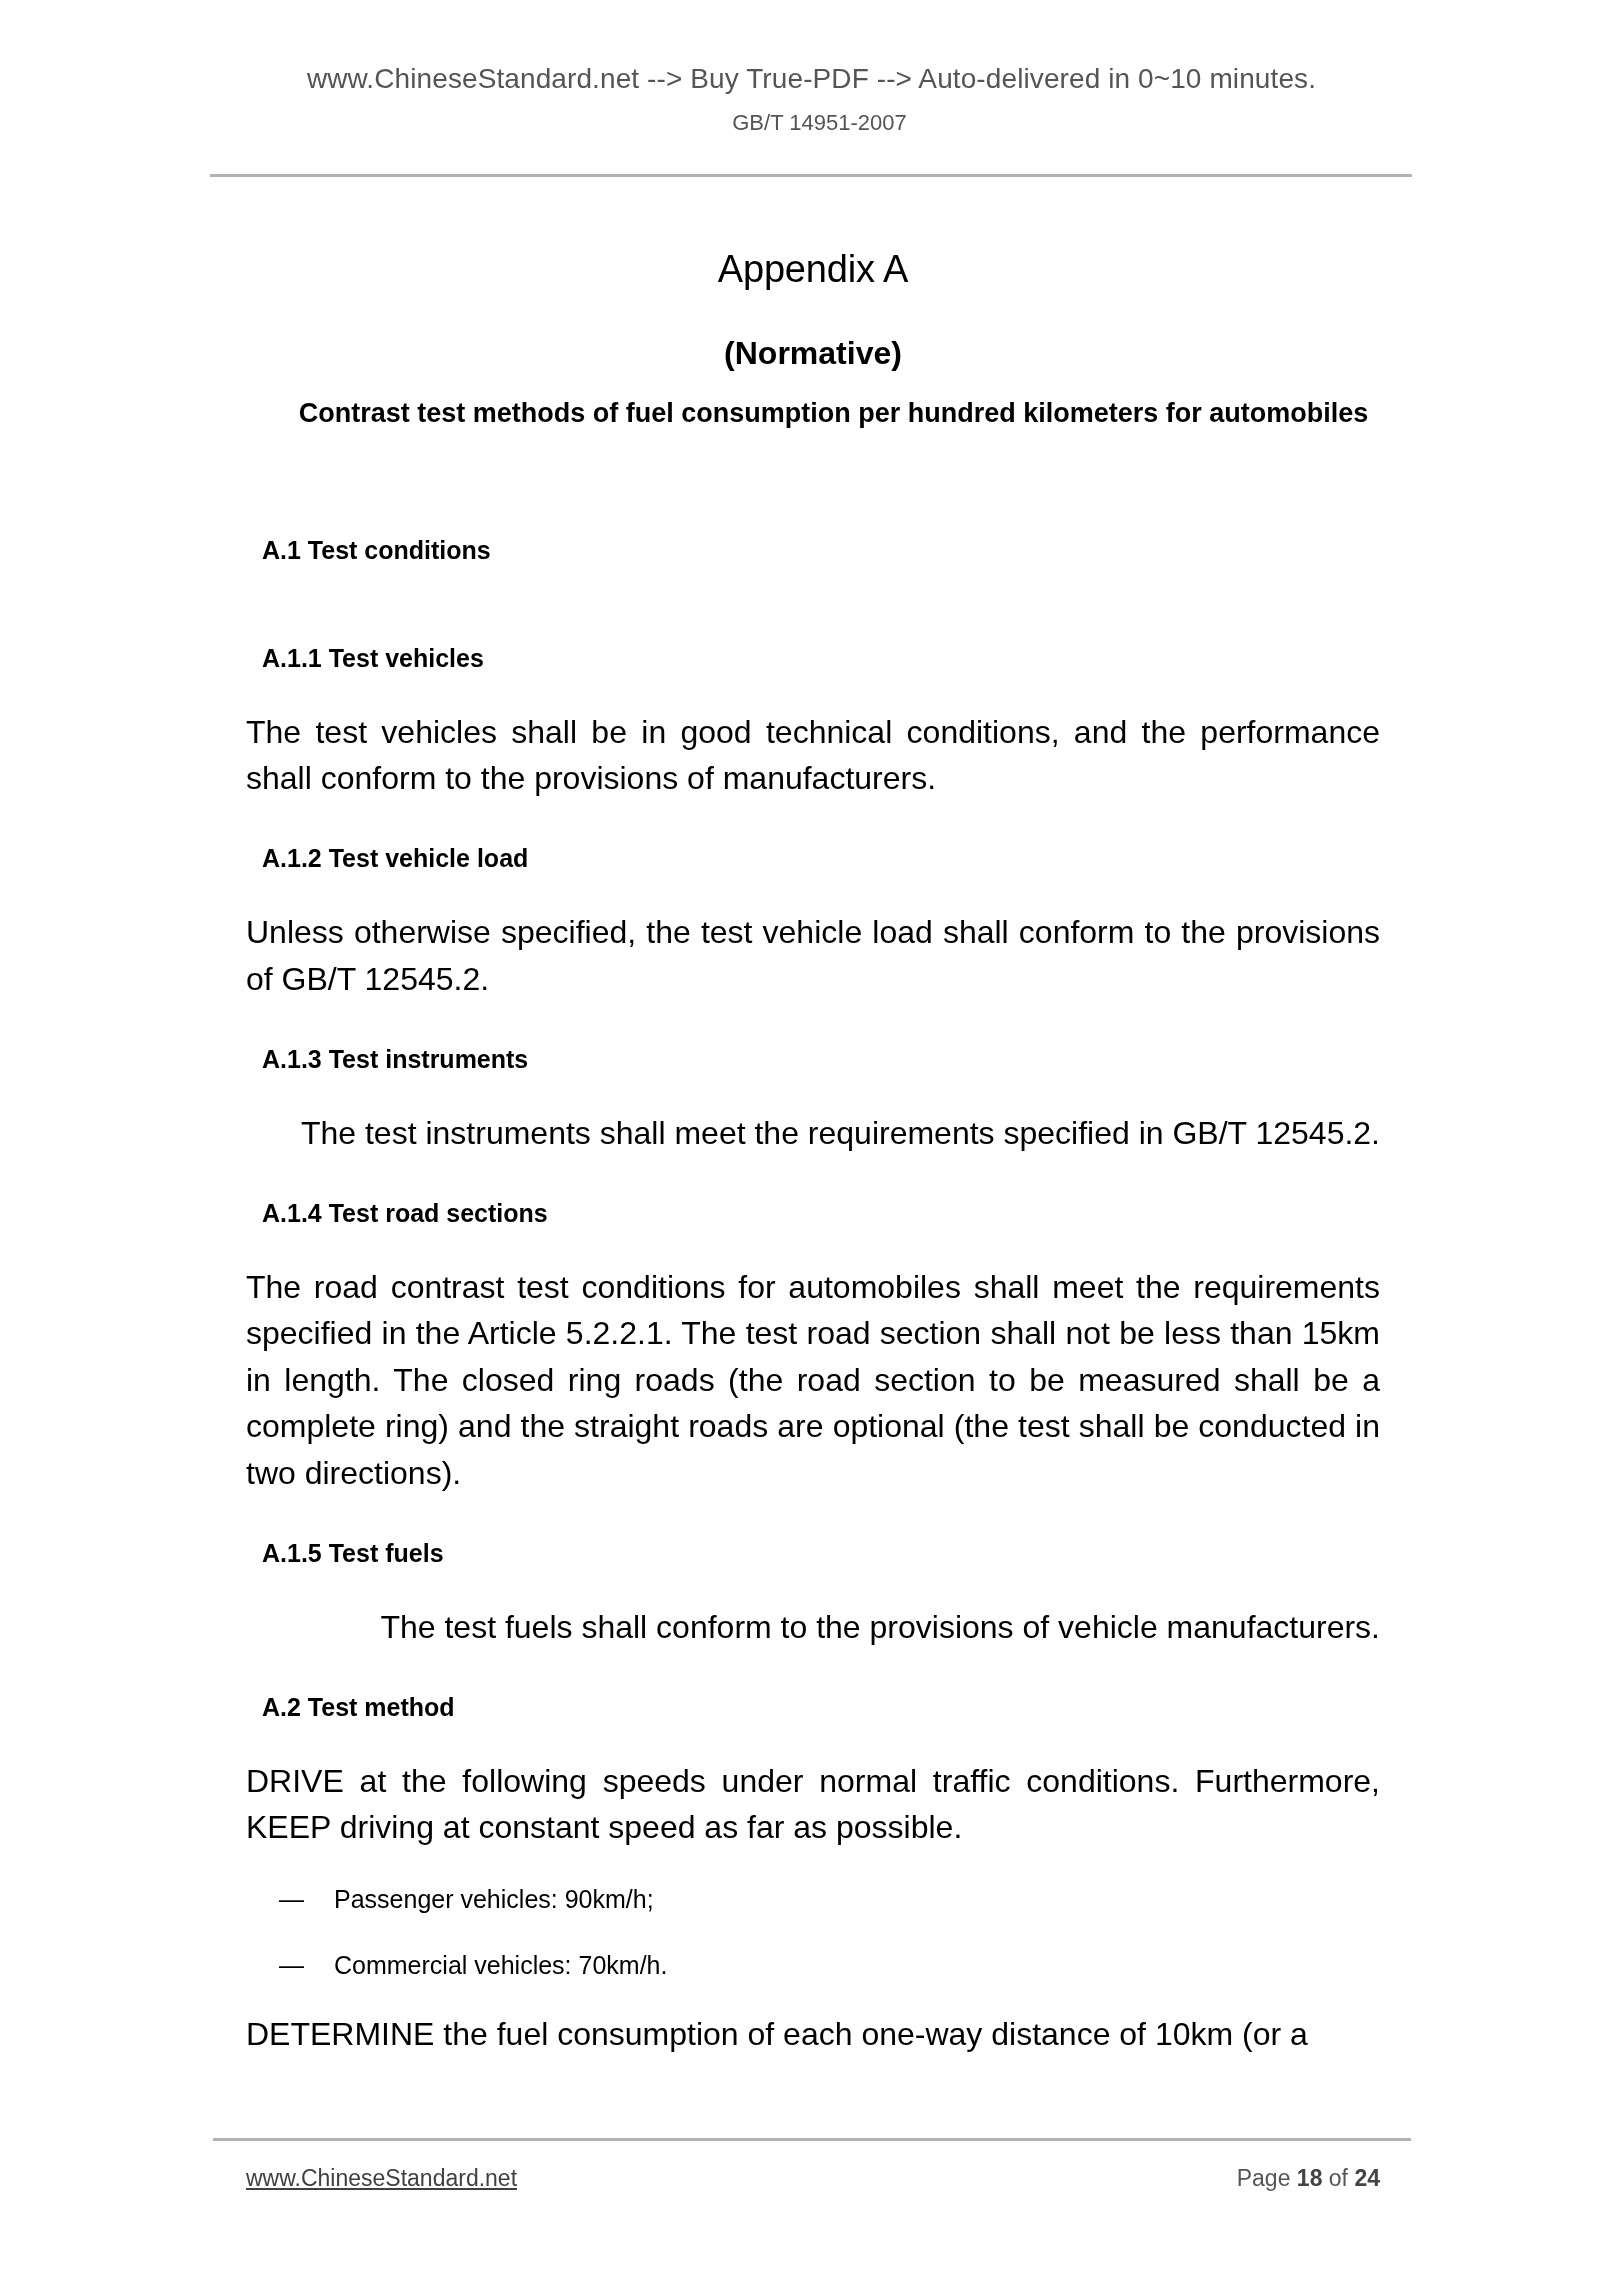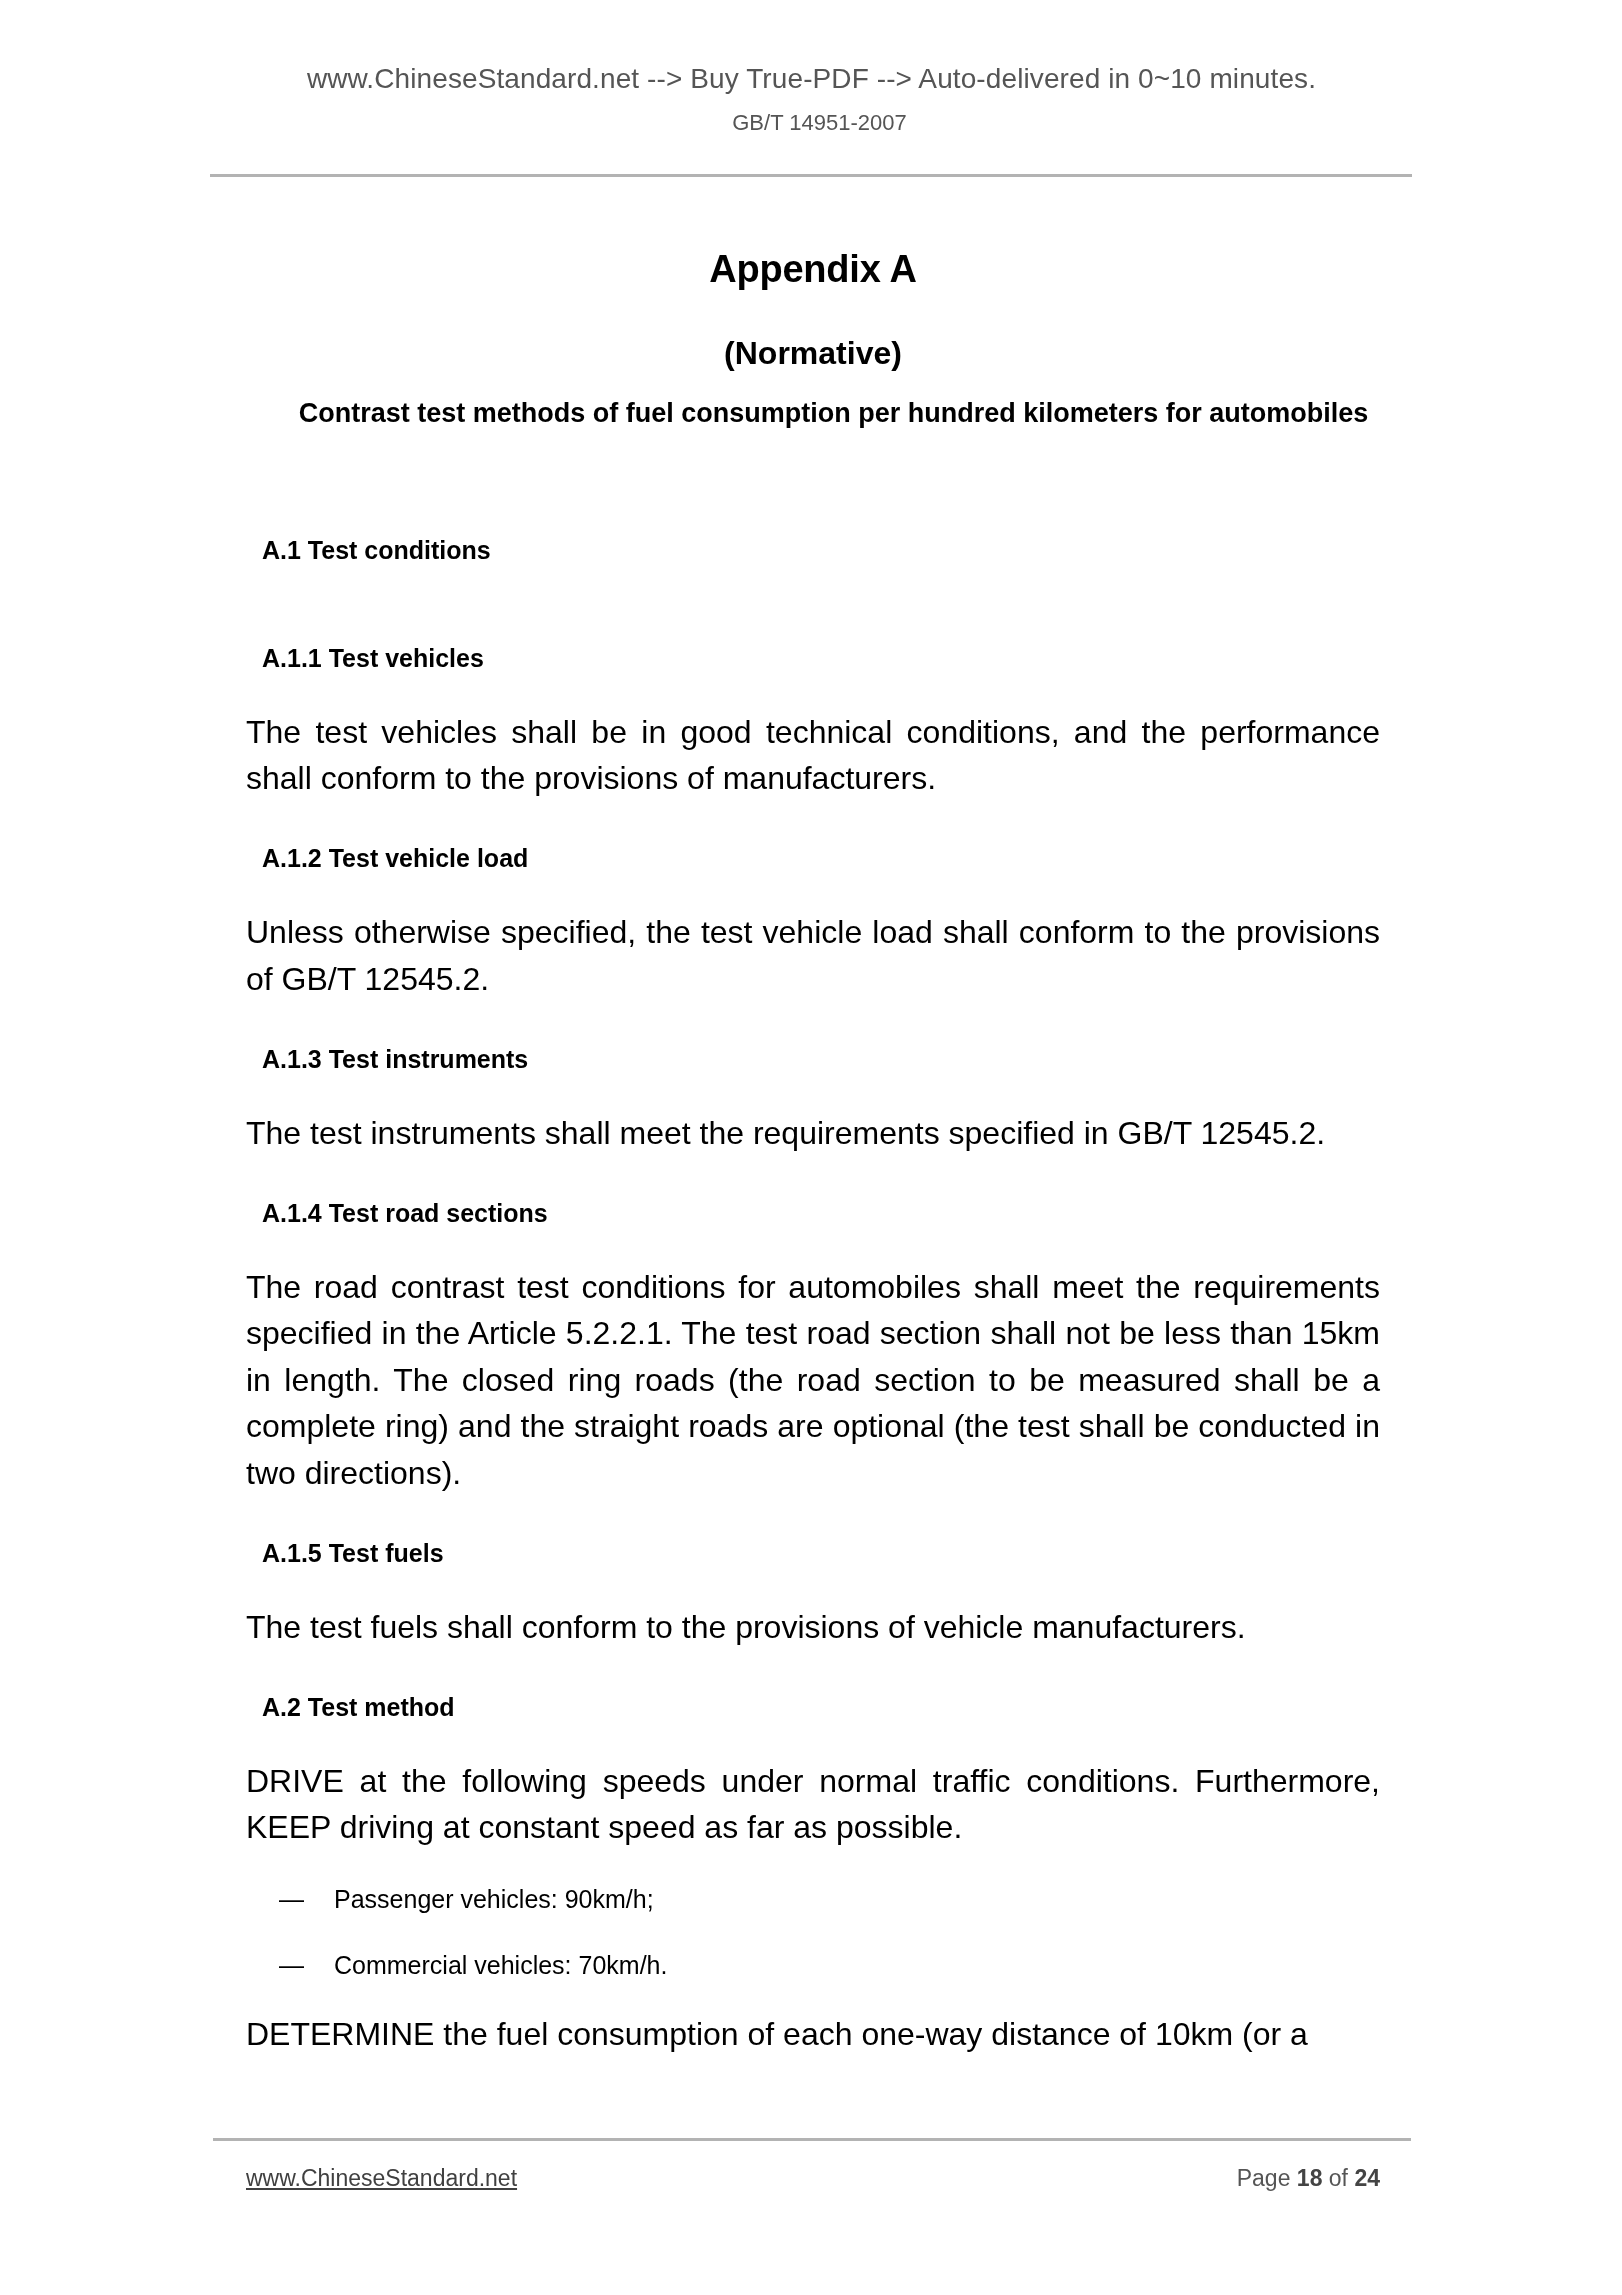--- a/index.html
+++ b/index.html
@@ -59,21 +59,21 @@
   
   .content {
     position: absolute;
     left: 246px;
     top: 247px;
     width: 1134px;
   }
 
   .appendix-title {
     font-size: 38px;
-    font-weight: bold;
+    font-weight: normal;
     text-align: center;
     line-height: 1.2;
     margin: 0;
     letter-spacing: -0.2px;
   }
   .normative {
     font-size: 32px;
     font-weight: bold;
     text-align: center;
     line-height: 1.2;
@@ -95,21 +95,21 @@
     margin: 16px;
   }
   .body-text {
     font-size: 32px;
     line-height: 1.45;
     margin: 0;
     text-align: justify;
     text-justify: inter-word;
   }
   .body-text.no-justify {
-    text-align: left;
+    text-align: right;
   }
 
   .bullet-list {
     list-style: none;
     margin: 0;
     padding: 0;
   }
   .bullet-item {
     font-size: 25px;
     line-height: 1.45;

